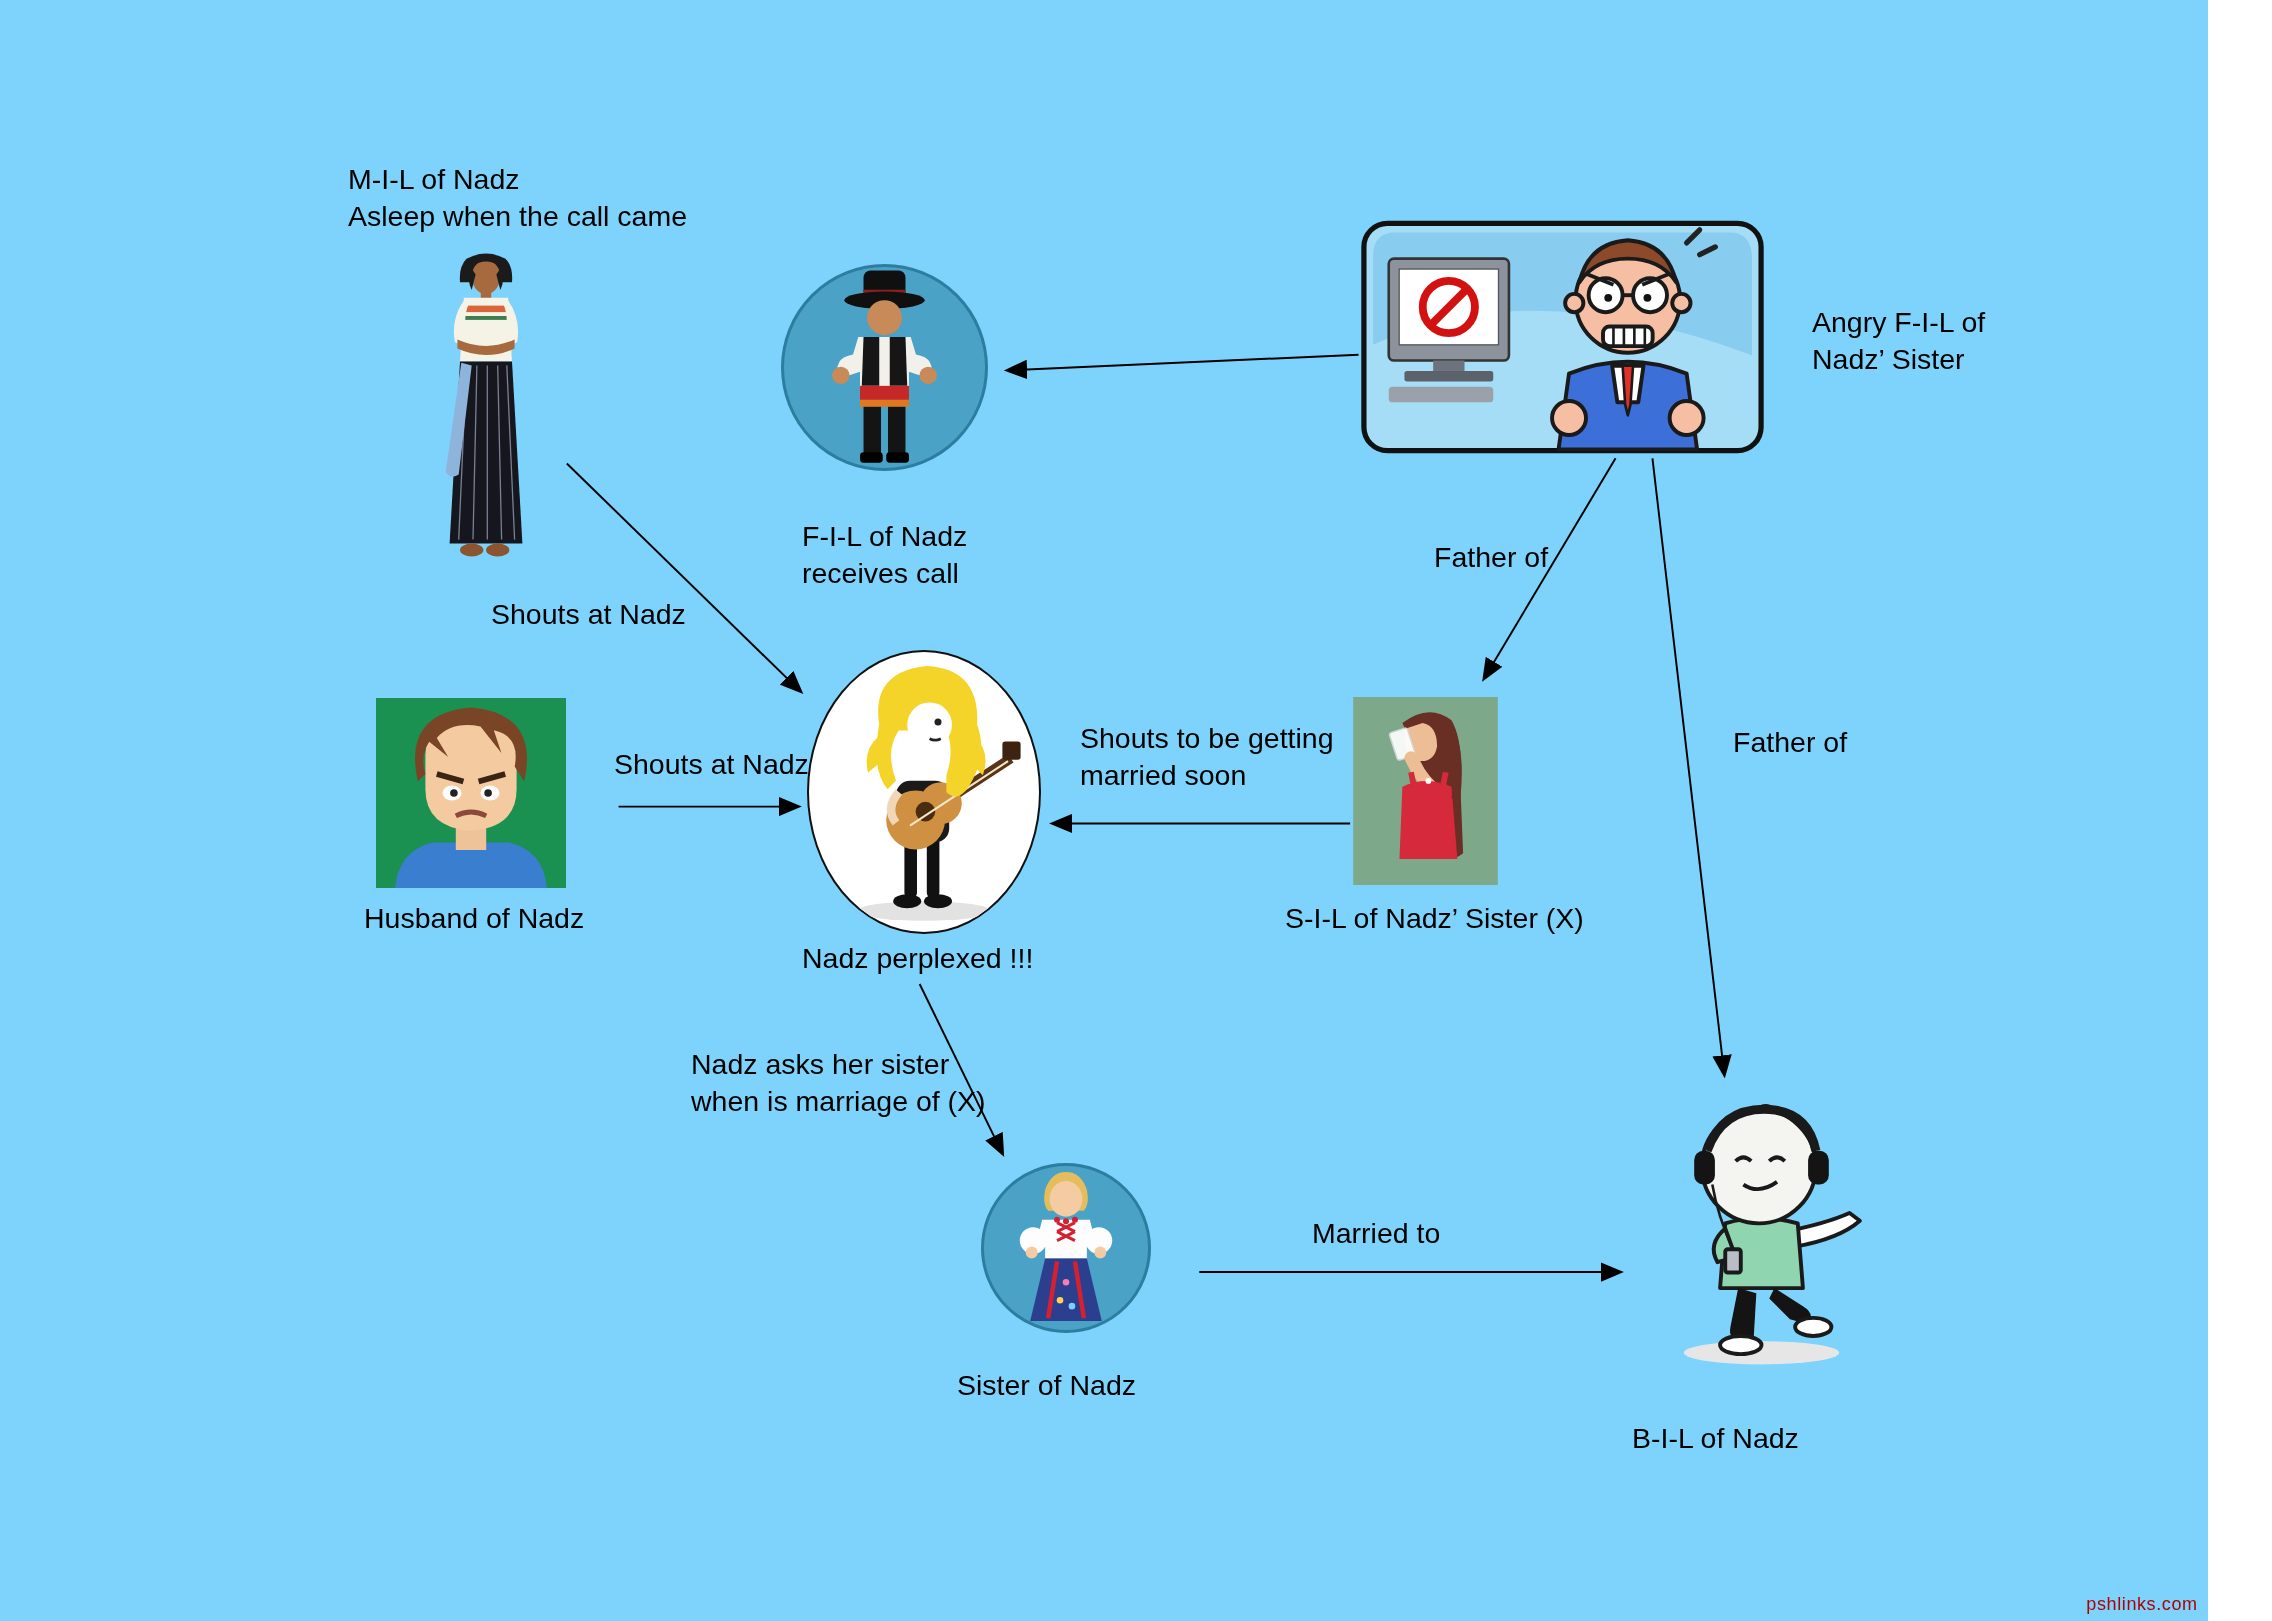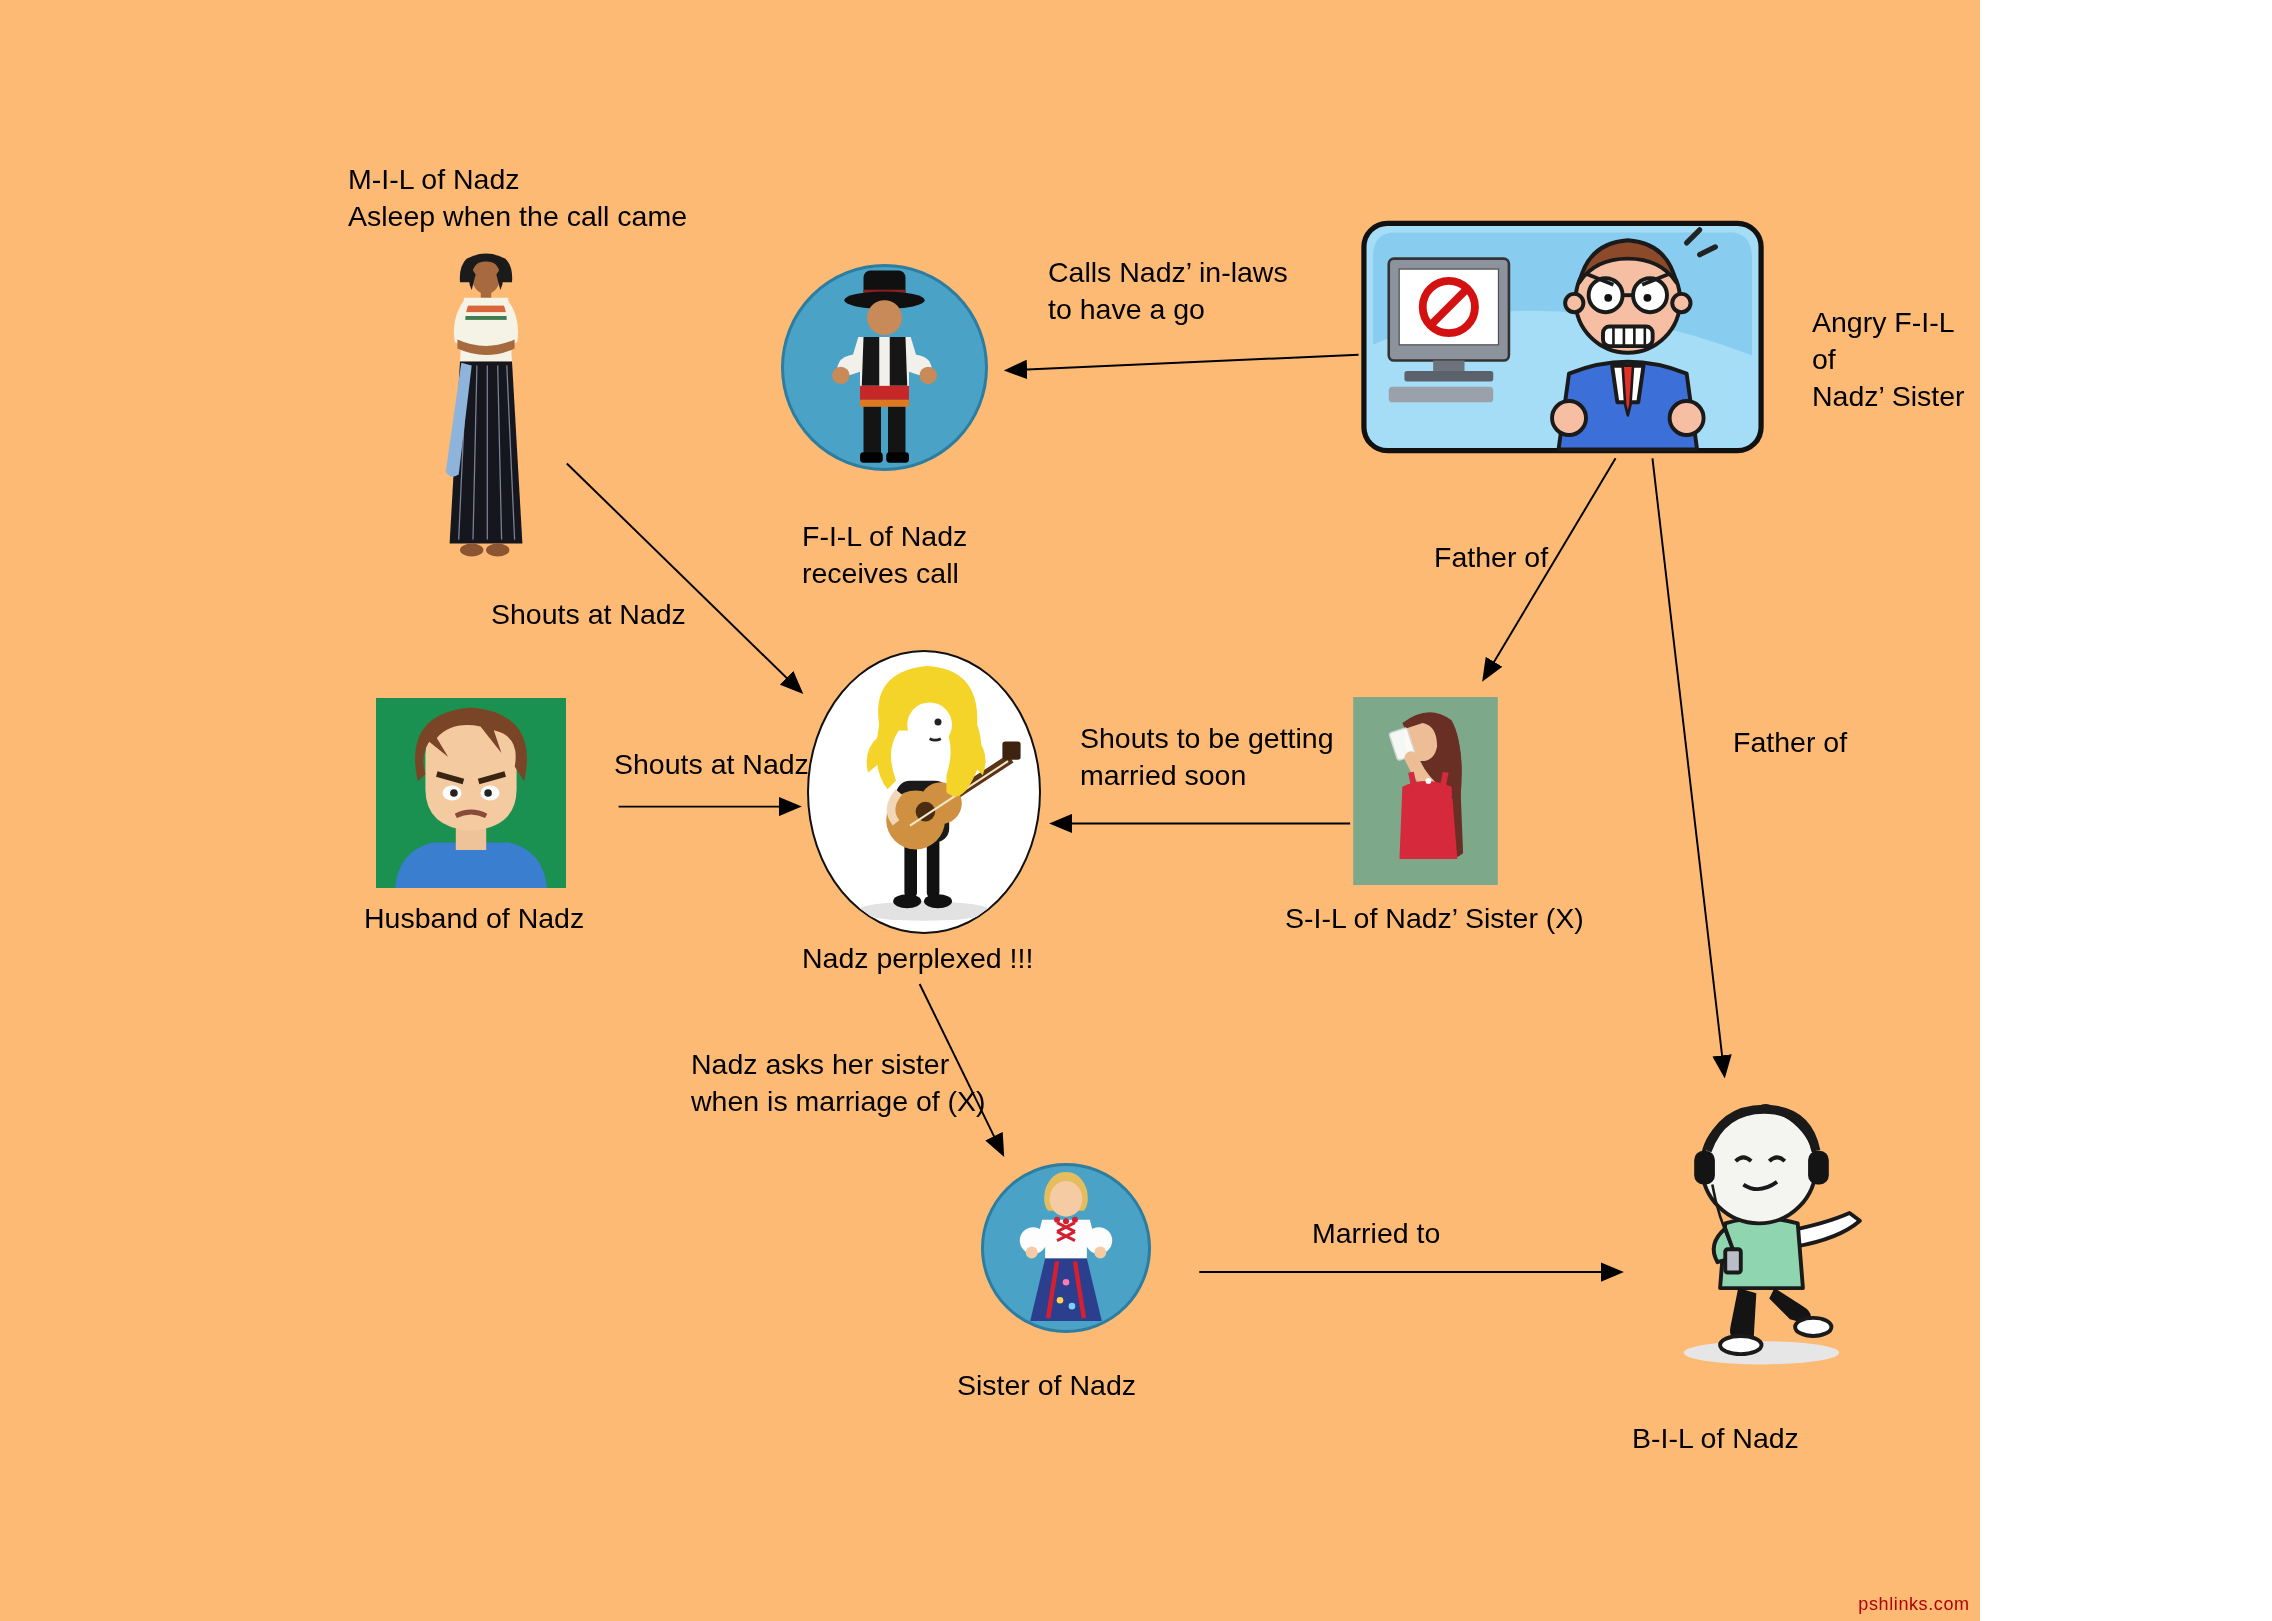--- a/index.html
+++ b/index.html
@@ -1,20 +1,20 @@
 <!DOCTYPE html>
 <html style="font-size:10.4px"><head>
 <meta charset="utf-8">
 <style>
   html,body{margin:0;padding:0;background:#fff;}
   .canvas{
     position:relative;
-    width:1980px;
+    width:2208px;
     height:1621px;
-    background:#fdba74;
+    background:#7dd3fc;
     font-family:"Liberation Sans", sans-serif;
     overflow:hidden;
   }
   .label{
     position:absolute;
     font-size:28.5px;
     line-height:1.3;
     color:#000;
     white-space:pre-line;
   }
@@ -285,22 +285,20 @@
         <rect x="126" y="40" width="16" height="26" rx="7" fill="#141414" stroke="none"></rect>
         <path d="M70 48 Q76 42 82 48" fill="none"></path>
         <path d="M96 48 Q102 42 108 48" fill="none"></path>
         <path d="M76 66 Q88 74 102 64" fill="none"></path>
       </g>
       <path d="M68 116 Q56 90 52 66" stroke="#1a1a1a" stroke-width="2" fill="none"></path>
     </svg>
   </div>
   <div class="label" id="cap-bil">B-I-L of Nadz</div>
 
-  <div class="label" id="lbl-calls">Calls Nadz’ in-laws
-to have a go</div>
   <div class="label" id="lbl-mil-shouts">Shouts at Nadz</div>
   <div class="label" id="lbl-husband-shouts">Shouts at Nadz</div>
   <div class="label" id="lbl-claims">Shouts to be getting
 married soon</div>
   <div class="label" id="lbl-father-sil">Father of</div>
   <div class="label" id="lbl-father-bil">Father of</div>
   <div class="label" id="lbl-asks">Nadz asks her sister
 when is marriage of (X)</div>
   <div class="label" id="lbl-married">Married to</div>
 

